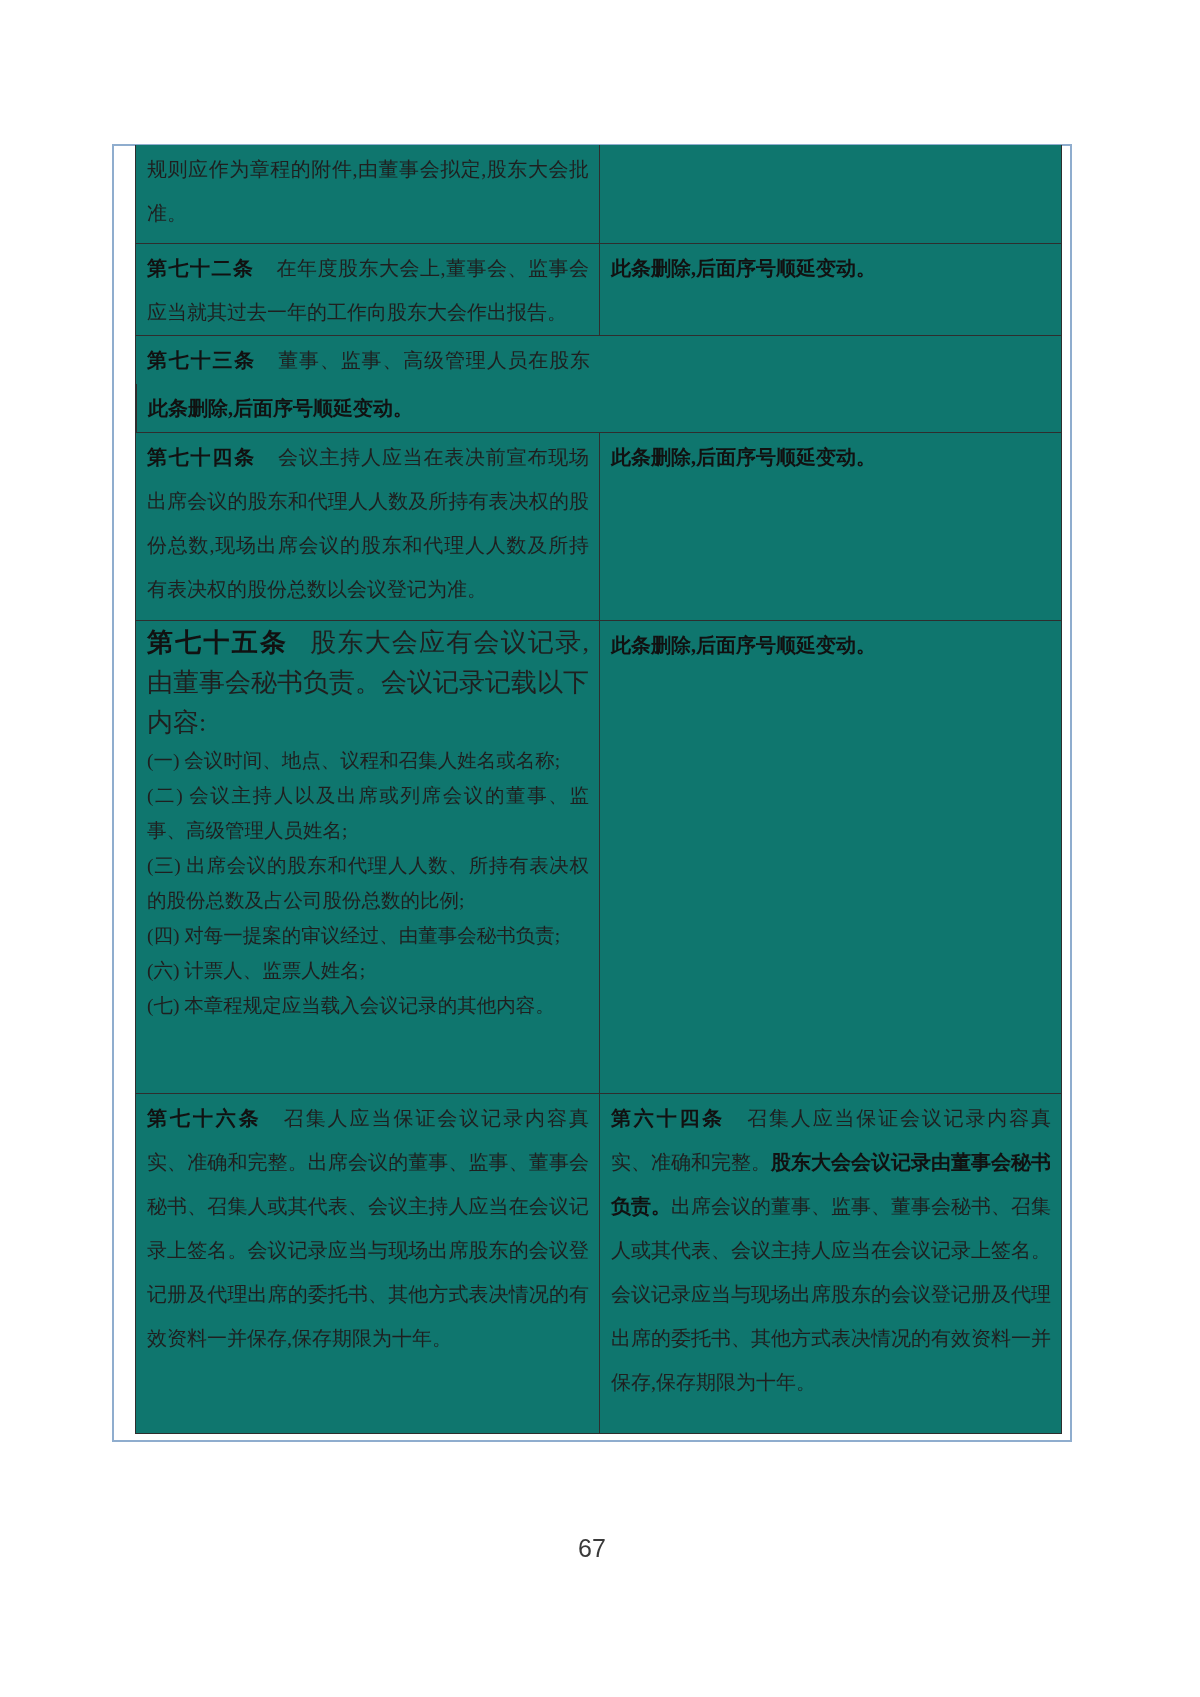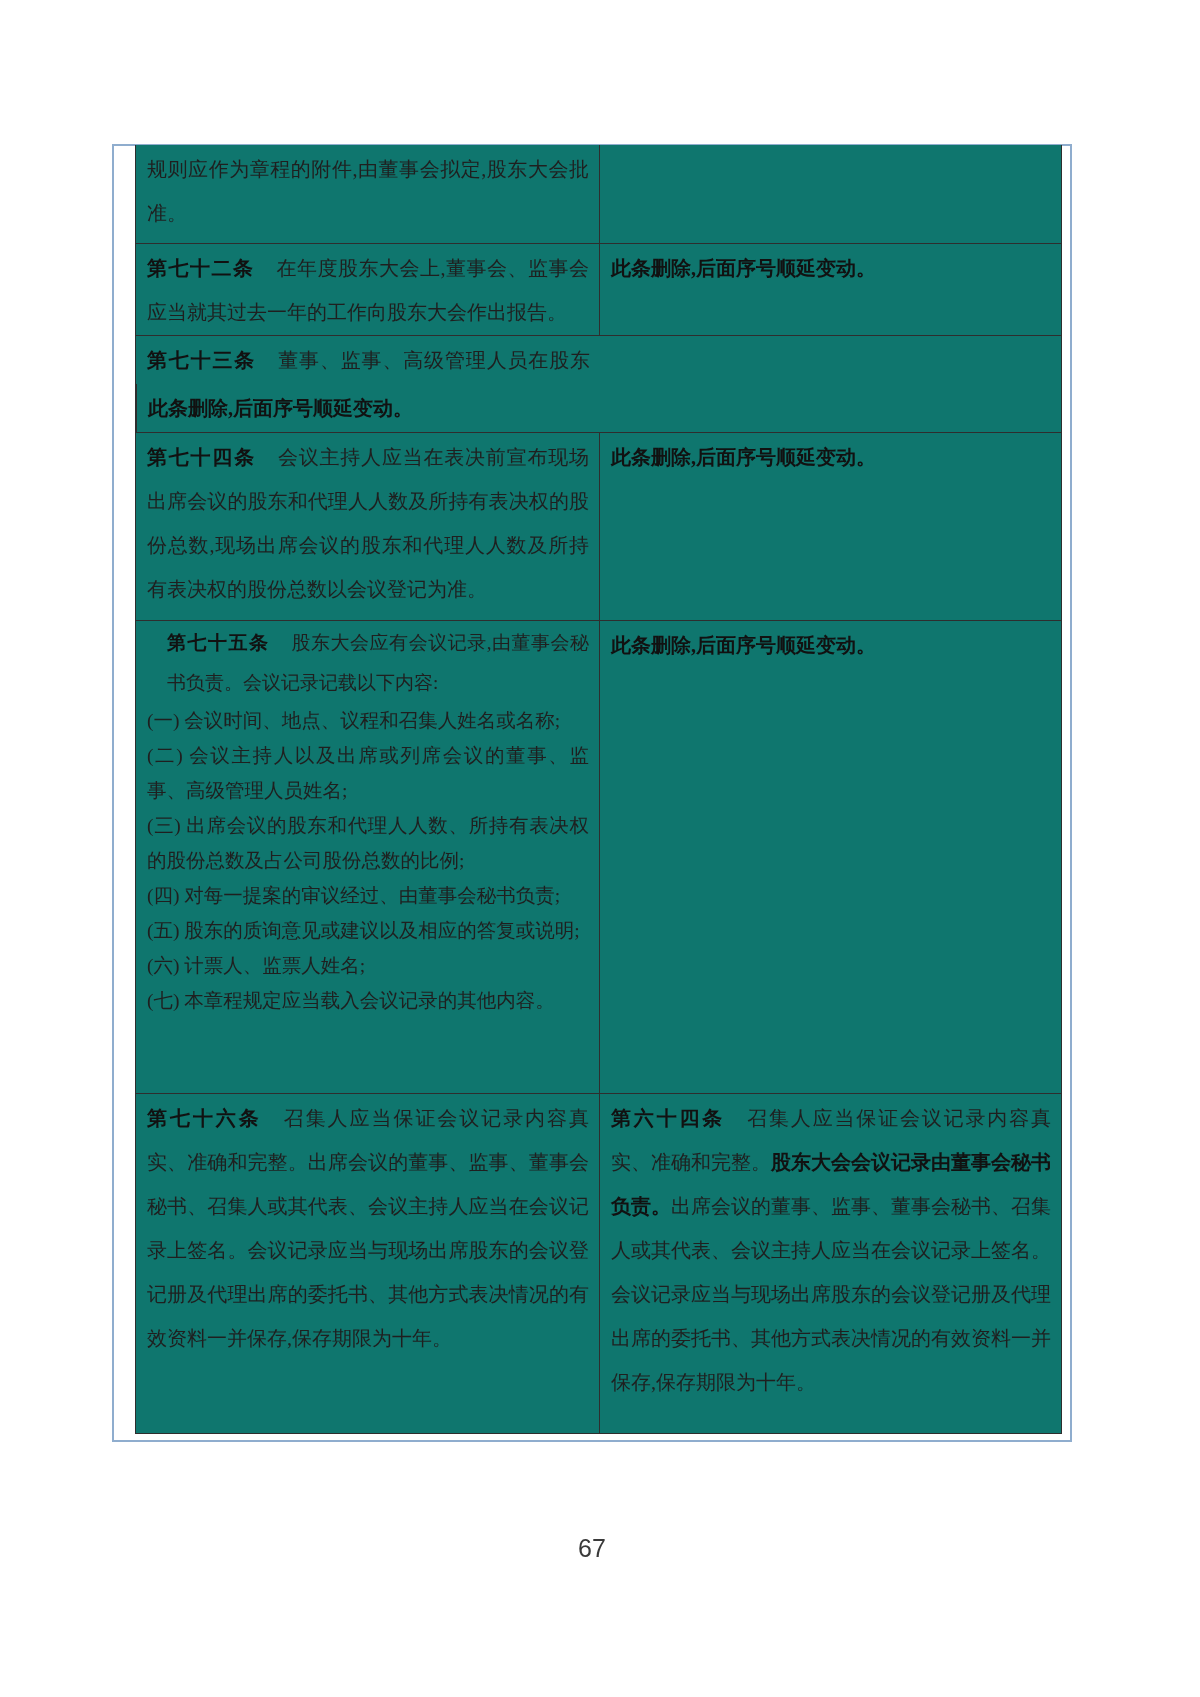--- a/index.html
+++ b/index.html
@@ -60,21 +60,21 @@
     margin-right: 22px;
     letter-spacing: 1px;
   }
   .bold-note {
     font-weight: bold;
     color: #111111;
   }
   .emph { font-weight: bold; color: #111111; }
 
   
-  .r5 .intro { font-size: 19px; line-height: 40px; margin-left: 20px; }
+  .r5 .intro { font-size: 26px; line-height: 40px; }
   .r5 .item  { font-size: 19.5px; line-height: 35px; text-align: justify; text-justify: inter-ideograph; }
 
   .page-number {
     position: absolute;
     left: 112px; top: 1534px;
     width: 960px;
     text-align: center;
     font-family: "Liberation Sans", "DejaVu Sans", sans-serif;
     font-size: 25px;
     color: #3a3a3a;
@@ -121,21 +121,20 @@
     </div>
   </div>
 
   <div class="trow r5">
     <div class="tcell left">
       <p class="para intro"><b class="lead">第七十五条</b><span>股东大会应有会议记录,由董事会秘书负责。会议记录记载以下内容:</span></p>
       <div class="item">(一) 会议时间、地点、议程和召集人姓名或名称;</div>
       <div class="item">(二) 会议主持人以及出席或列席会议的董事、监事、高级管理人员姓名;</div>
       <div class="item">(三) 出席会议的股东和代理人人数、所持有表决权的股份总数及占公司股份总数的比例;</div>
       <div class="item">(四) 对每一提案的审议经过、由董事会秘书负责;</div>
-      <div class="item">(五) 股东的质询意见或建议以及相应的答复或说明;</div>
       <div class="item">(六) 计票人、监票人姓名;</div>
       <div class="item">(七) 本章程规定应当载入会议记录的其他内容。</div>
     </div>
     <div class="tcell right">
       <p class="para bold-note">此条删除,后面序号顺延变动。</p>
     </div>
   </div>
 
   <div class="trow r6">
     <div class="tcell left">

